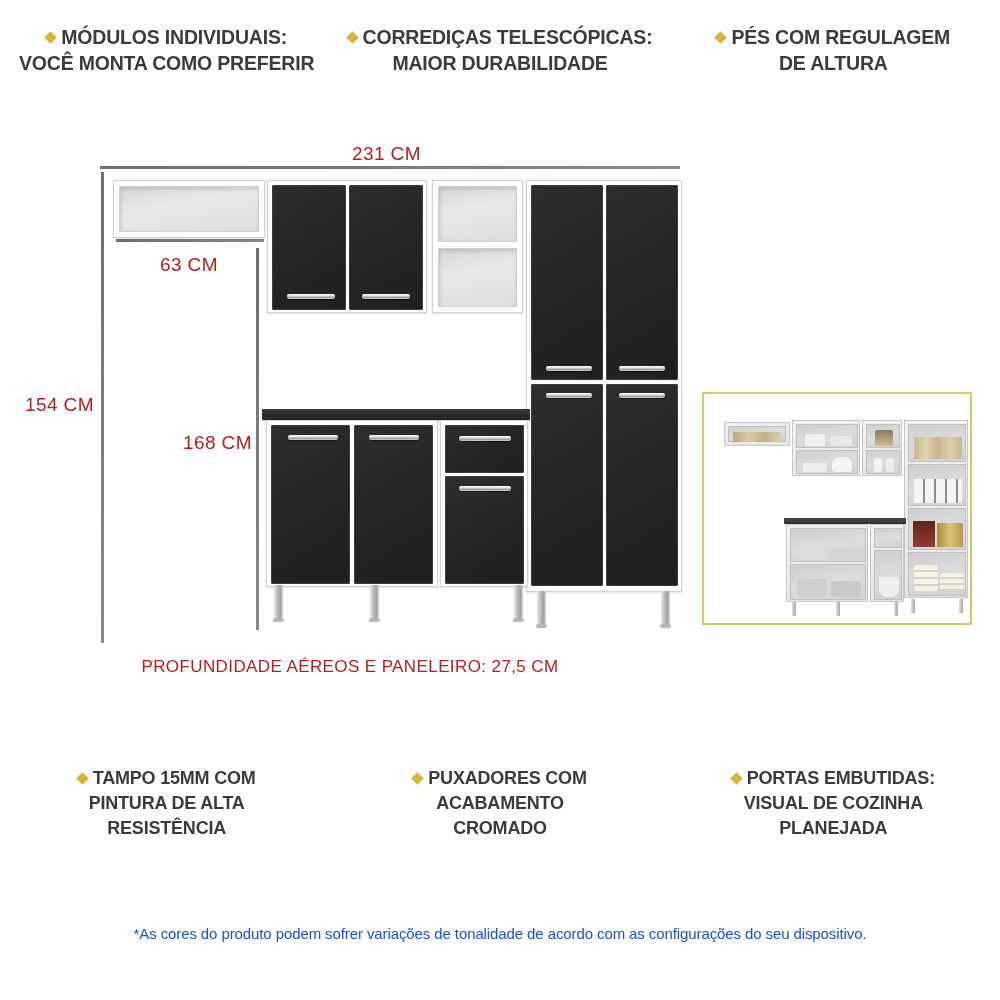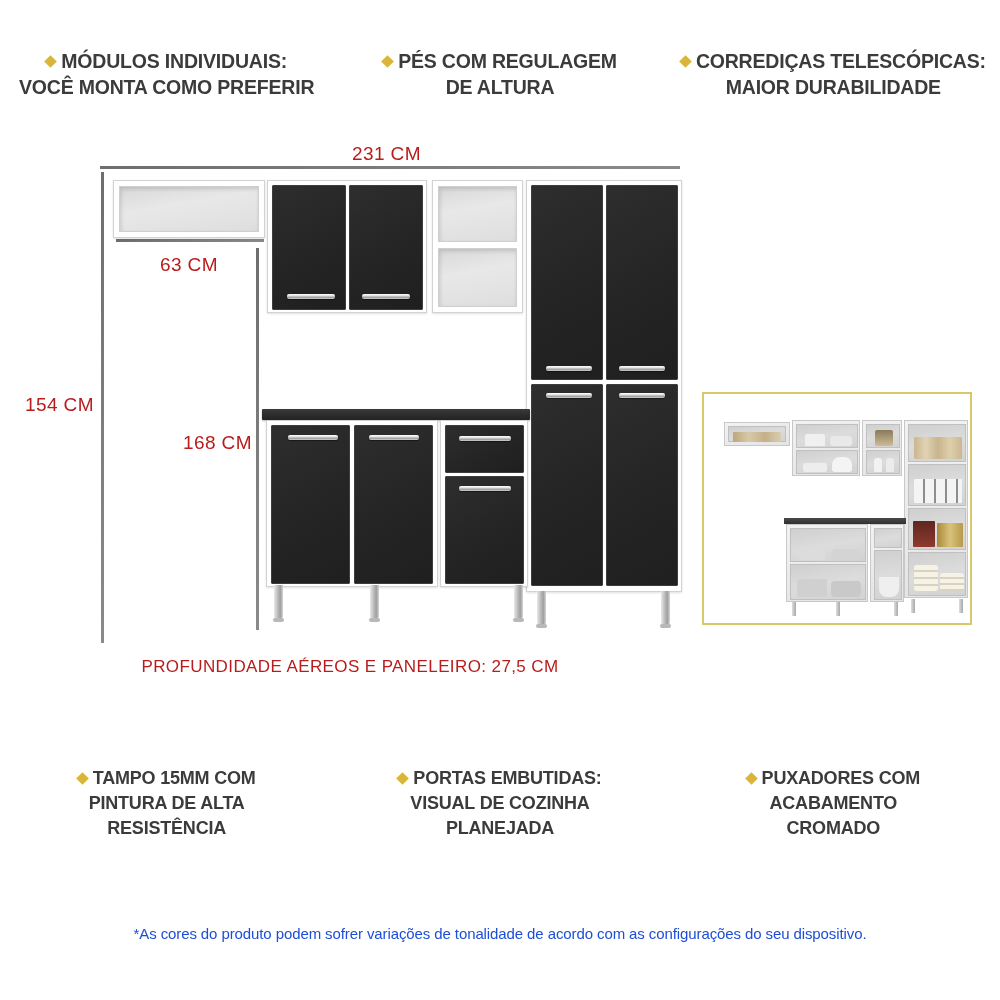--- a/index.html
+++ b/index.html
@@ -19,21 +19,21 @@
     background: #ffffff;
     overflow: hidden;
   }
 
   
   .feature-row {
     position: absolute;
     display: flex;
     width: 1000px;
   }
-  .feature-row.top { top: 24px; left: 0; margin-top: 24px; }
+  .feature-row.top { top: 24px; left: 0; }
   .feature-row.bottom { top: 766px; left: 0; }
 
   .feature-cell {
     flex: 1 1 0;
     text-align: center;
     padding: 0 6px;
     box-sizing: border-box;
   }
   .feature-text {
     display: inline;
@@ -192,29 +192,29 @@
 
     <div class="feature-cell">
       <span class="feature-text">
         <span class="diamond"></span><span>MÓDULOS INDIVIDUAIS:</span><br>
         <span>VOCÊ MONTA COMO PREFERIR</span>
       </span>
     </div>
 
     <div class="feature-cell">
       <span class="feature-text">
+        <span class="diamond"></span><span>CORREDIÇAS TELESCÓPICAS:</span><br>
+        <span>MAIOR DURABILIDADE</span>
+      </span>
+    </div>
+
+    <div class="feature-cell">
+      <span class="feature-text">
         <span class="diamond"></span><span>PÉS COM REGULAGEM</span><br>
         <span>DE ALTURA</span>
-      </span>
-    </div>
-
-    <div class="feature-cell">
-      <span class="feature-text">
-        <span class="diamond"></span><span>CORREDIÇAS TELESCÓPICAS:</span><br>
-        <span>MAIOR DURABILIDADE</span>
       </span>
     </div>
 
   </div>
 
   <div id="diagram">
 
     <div class="dim-label" style="left:352px; top:143px;">231 CM</div>
     <div class="dim-line-h" style="left:100px; top:166px; width:580px;"></div>
 
@@ -373,31 +373,31 @@
     <div class="feature-cell">
       <span class="feature-text">
         <span class="diamond"></span><span>TAMPO 15MM COM</span><br>
         <span>PINTURA DE ALTA</span><br>
         <span>RESISTÊNCIA</span>
       </span>
     </div>
 
     <div class="feature-cell">
       <span class="feature-text">
+        <span class="diamond"></span><span>PUXADORES COM</span><br>
+        <span>ACABAMENTO</span><br>
+        <span>CROMADO</span>
+      </span>
+    </div>
+
+    <div class="feature-cell">
+      <span class="feature-text">
         <span class="diamond"></span><span>PORTAS EMBUTIDAS:</span><br>
         <span>VISUAL DE COZINHA</span><br>
         <span>PLANEJADA</span>
       </span>
     </div>
 
-    <div class="feature-cell">
-      <span class="feature-text">
-        <span class="diamond"></span><span>PUXADORES COM</span><br>
-        <span>ACABAMENTO</span><br>
-        <span>CROMADO</span>
-      </span>
-    </div>
-
   </div>
 
   <div id="footnote">*As cores do produto podem sofrer variações de tonalidade de acordo com as configurações do seu dispositivo.</div>
 
 </div>
 
 </body></html>

